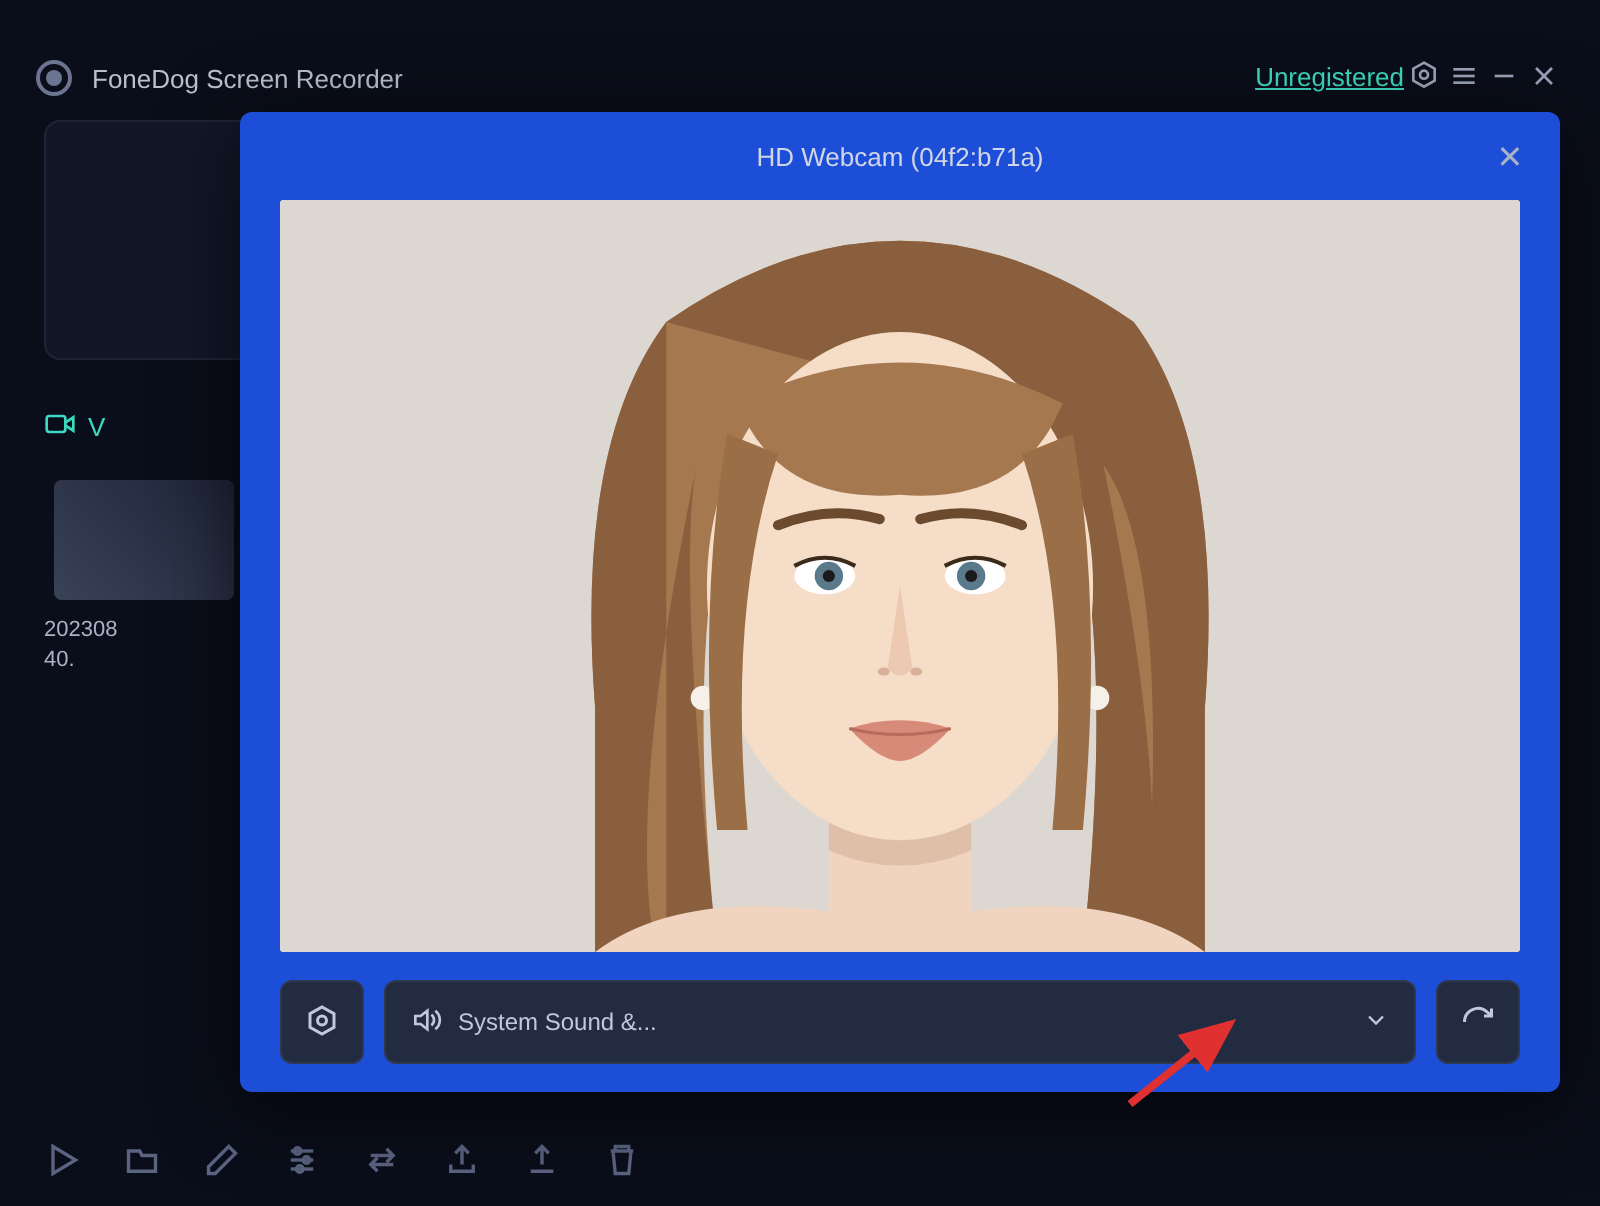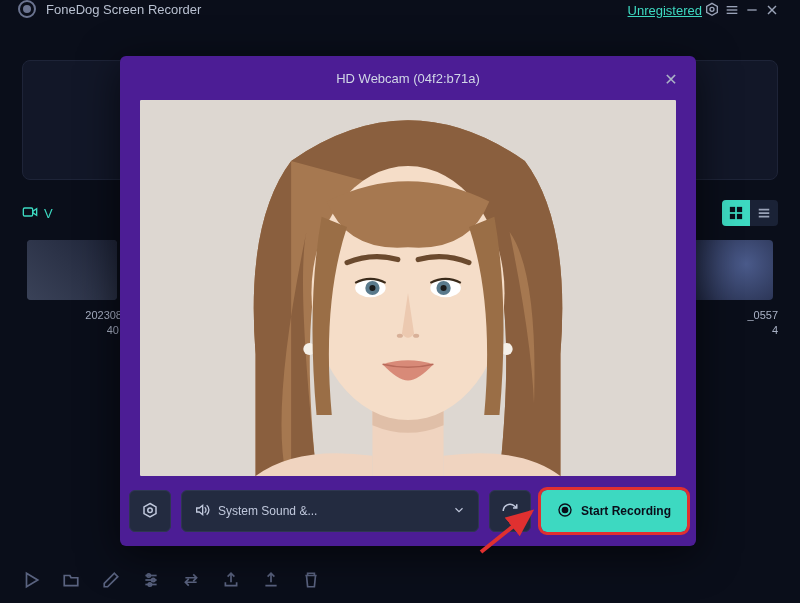--- a/index.html
+++ b/index.html
@@ -1,50 +1,50 @@
 <!DOCTYPE html>
 <html><head>
 <meta charset="utf-8">
 <style>
 *{box-sizing:border-box;margin:0;padding:0;font-family:-apple-system,BlinkMacSystemFont,'Segoe UI',Arial,sans-serif}
 body{width:800px;height:603px;background:#0a0e1a;overflow:hidden;position:relative}
-.titlebar{height:48px;display:flex;align-items:flex-start;padding:0 18px;color:#b8c0d0}
+.titlebar{height:48px;display:flex;align-items:flex-end;padding:0 18px;color:#b8c0d0}
 .logo-wrap{display:flex;align-items:center;gap:10px}
 .logo-circle{width:18px;height:18px;border:2px solid #6b7490;border-radius:50%;position:relative}
 .logo-circle::after{content:'';position:absolute;width:8px;height:8px;background:#6b7490;border-radius:50%;top:3px;left:3px}
 .app-title{font-size:13px;font-weight:500;color:#b8c0d0}
 .titlebar-right{margin-left:auto;display:flex;align-items:center;}
 .link-unreg{color:#3dd9c1;text-decoration:underline;font-size:13px;cursor:pointer}
 .tb-icon{color:#9aa3b8;cursor:pointer;display:flex;align-items:center;justify-content:center;width:20px;height:20px}
 .tb-icon svg{width:16px;height:16px}
 .main{padding:12px 22px 0;position:relative;height:555px}
 .tabs-row{display:flex;gap:14px;margin-bottom:20px}
 .tab-card{flex:1;height:120px;background:#121728;border:1px solid #1e2438;border-radius:8px;display:flex;align-items:center;justify-content:center;color:#cfd6e6;font-size:13px}
 .tabs2{display:flex;align-items:center;gap:18px;color:#888;font-size:13px;margin-bottom:14px}
 .tab2{display:flex;align-items:center;gap:6px;cursor:pointer}
 .tab2.active{color:#3dd9c1}
 .tab2.active .t2-icon{color:#3dd9c1}
 .view-toggle{margin-left:auto;display:flex;background:#1a2236;border-radius:4px;overflow:hidden}
 .vt{width:28px;height:26px;display:flex;align-items:center;justify-content:center;color:#9aa3b8;cursor:pointer}
 .vt.active{background:#3dd9c1;color:#0a0e1a}
 .gallery{display:flex;gap:40px}
-.g-item{width:100px;text-align:right;color:#aab2c6;font-size:11px}
+.g-item{width:100px;text-align:left;color:#aab2c6;font-size:11px}
 .g-thumb{width:90px;height:60px;background:#2a3248;border-radius:4px;margin:0 auto 8px;position:relative;overflow:hidden}
 .g-thumb.vid::after{content:'';position:absolute;inset:0;background:linear-gradient(45deg,#3a4258,#1e2438)}
 .g-thumb.vid2{background:radial-gradient(circle at 70% 40%,#4a5a8a,#1a2038)}
 .g-fn{line-height:1.4}
 .bottom-bar{position:absolute;bottom:14px;left:22px;right:22px;display:flex;gap:22px;align-items:center;color:#5a6380}
 .bb-icon{width:18px;height:18px;display:flex;align-items:center;justify-content:center;cursor:pointer}
-.modal{position:absolute;top:56px;left:120px;width:576px;height:490px;background:#4c1d95;border-radius:6px;box-shadow:0 8px 40px rgba(0,0,0,0.6);display:flex;flex-direction:column;z-index:10}
+.modal{position:absolute;top:56px;left:120px;width:660px;height:490px;background:#1d4ed8;border-radius:6px;box-shadow:0 8px 40px rgba(0,0,0,0.6);display:flex;flex-direction:column;z-index:10}
 .modal-head{height:44px;display:flex;align-items:center;justify-content:center;position:relative;color:#d0d6e6;font-size:13px}
 .modal-close{position:absolute;right:16px;top:14px;color:#aab2c6;cursor:pointer;font-size:16px;width:18px;height:18px;display:flex;align-items:center;justify-content:center}
 .preview{flex:1;margin:0 20px;background:#d8d4d0;border-radius:2px;overflow:hidden;position:relative}
 .face{position:absolute;inset:0;background:linear-gradient(180deg,#e0dcd6 0%,#dcd6d0 100%)}
 .face svg{width:100%;height:100%;display:block}
-.modal-controls{height:70px;padding:14px 9px;display:flex;gap:10px;align-items:center}
+.modal-controls{height:70px;padding:14px 20px;display:flex;gap:10px;align-items:center}
 .mc-btn{height:42px;background:#232b40;border:1px solid #2e3750;border-radius:6px;display:flex;align-items:center;justify-content:center;color:#c0c8dc;cursor:pointer;font-size:12px}
 .mc-icon-only{width:42px}
 .mc-dropdown{padding:0 12px;gap:8px;min-width:160px;justify-content:space-between}
 .mc-dropdown .dd-left{display:flex;align-items:center;gap:8px}
 .start-btn{background:#3dd9c1;color:#0a0e1a;font-weight:600;padding:0 16px;gap:8px;border:none;outline:3px solid #e03030;outline-offset:0}
 .start-btn svg{width:16px;height:16px}
 .arrow-annot{position:absolute;bottom:-8px;right:150px;width:70px;height:50px;z-index:11;pointer-events:none}
 .arrow-annot svg{width:100%;height:100%}
 </style>
 </head>
@@ -257,29 +257,20 @@
         <svg width="14" height="14" viewBox="0 0 24 24" fill="none" stroke="currentColor" stroke-width="2">
             <path d="M6 9l6 6 6-6"></path>
           </svg>
       </span>
     </div>
     <div class="mc-btn mc-icon-only">
       <svg width="18" height="18" viewBox="0 0 24 24" fill="none" stroke="currentColor" stroke-width="2">
           <path d="M3 12a9 9 0 0115-6.7L21 8M21 3v5h-5"></path>
         </svg>
     </div>
-    <div class="mc-btn start-btn">
-      <span>
-        <svg viewBox="0 0 24 24" fill="none" stroke="currentColor" stroke-width="2">
-            <circle cx="12" cy="12" r="9"></circle>
-            <circle cx="12" cy="12" r="4" fill="currentColor"></circle>
-          </svg>
-      </span>
-      <span>Start Recording</span>
-    </div>
   </div>
   <div class="arrow-annot">
     <svg viewBox="0 0 70 50">
       <defs>
           <marker id="ah" markerWidth="8" markerHeight="8" refX="6" refY="3" orient="auto">
             <path d="M0 0 L7 3 L0 6 Z" fill="#e03030"></path>
           </marker>
         </defs>
       <path d="M5 48 L55 8" stroke="#e03030" stroke-width="4" marker-end="url(#ah)"></path>
     </svg>

